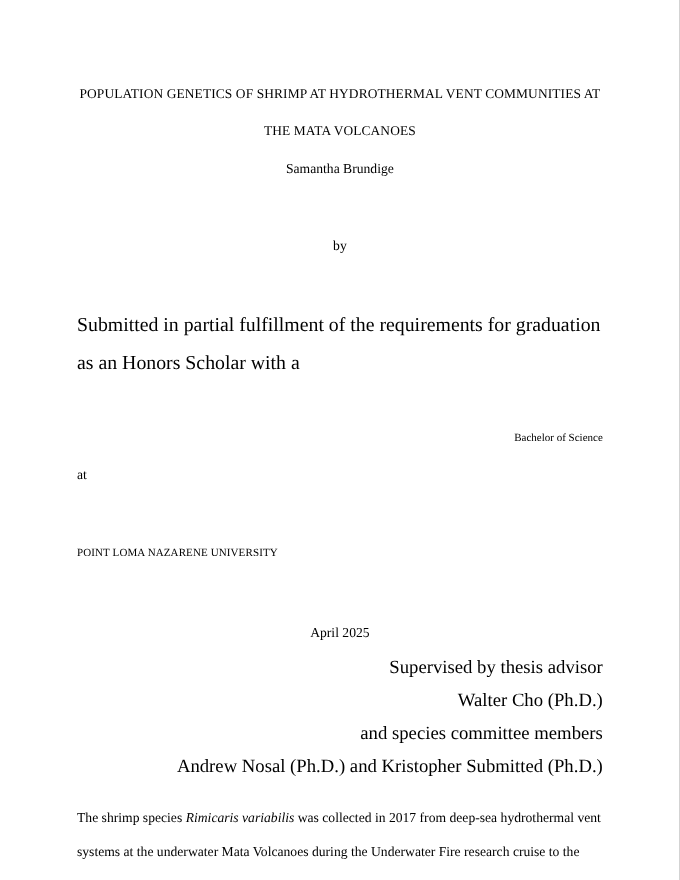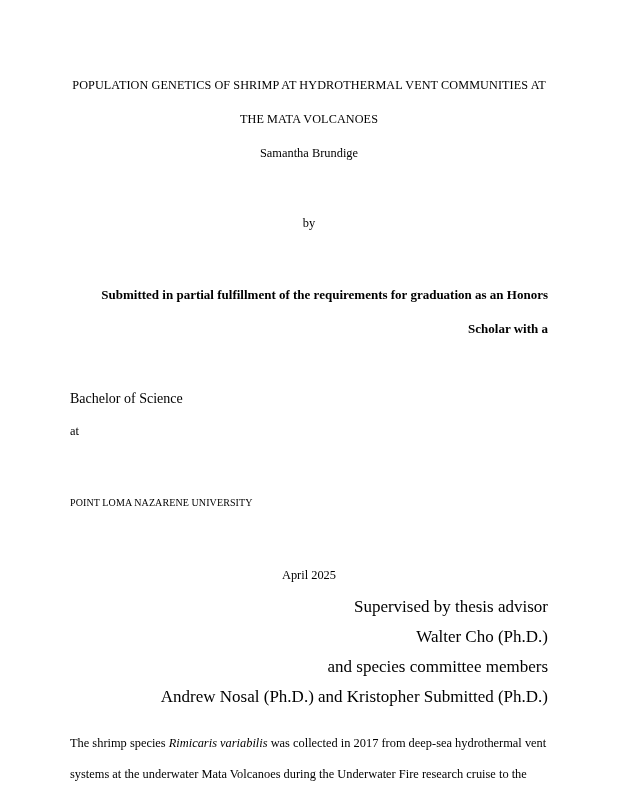--- a/index.html
+++ b/index.html
@@ -35,29 +35,28 @@
   }
 
   .centered {
     text-align: center;
     font-size: 12.4px;
     line-height: 34px;
   }
   .by-line { margin-top: 36px; }
   .author-line { margin-top: 0; }
   .submitted {
-    text-align: right;
-    font-size: 13px;
+    text-align: left;
+    font-size: 18px;
     line-height: 34px;
     margin-top: 38px;
-    font-weight: bold;
   }
   .degree {
-    text-align: left;
-    font-size: 14px;
+    text-align: right;
+    font-size: 10px;
     line-height: 34px;
     margin-top: 36px;
   }
   .at-line {
     text-align: left;
     font-size: 12.4px;
     line-height: 30px;
   }
   .university {
     font-size: 10px;

